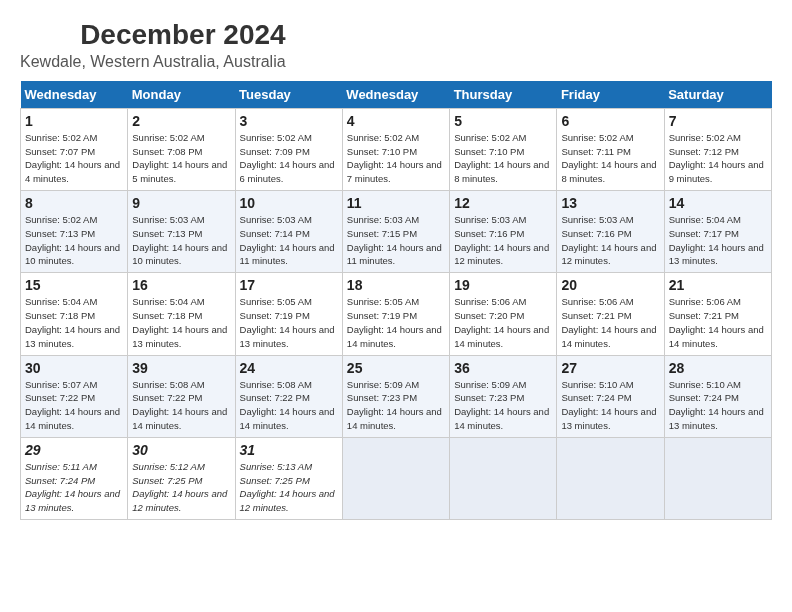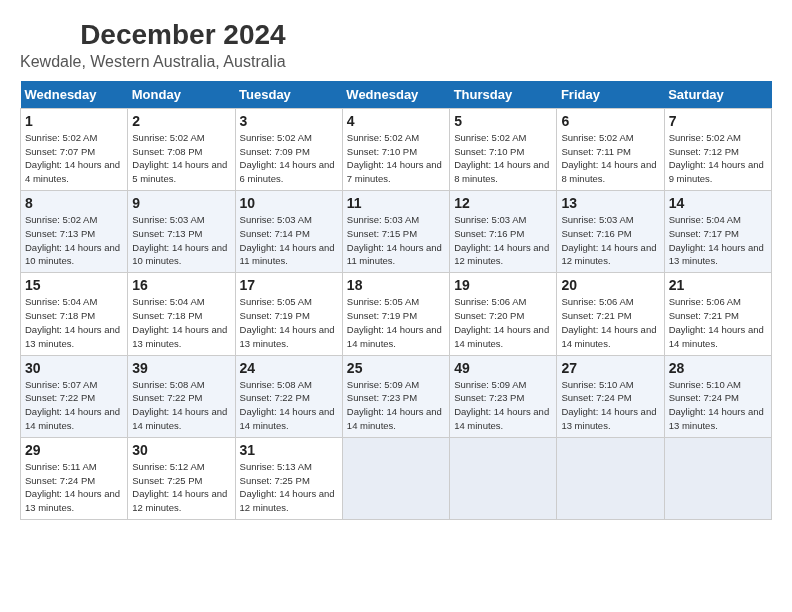--- a/index.html
+++ b/index.html
@@ -87,20 +87,21 @@
       line-height: 1.35;
     }
     td.empty {
       background: #e8edf5 !important;
     }
     tr:last-child td {
       background: #e8edf5;
     }
     tr:last-child td.has-data {
       background: #fff;
+      font-style: italic;
     }
   </style>
 </head>
 <body>
 
 <div class="header-area">
   <div class="title-area">
     <div class="month-title">December 2024</div>
     <div class="location-title">Kewdale, Western Australia, Australia</div>
   </div>
@@ -169,21 +170,21 @@
       </tr>
       <tr>
         <td class="has-data"><span class="day-num">30</span>
         <span class="day-info">Sunrise: 5:07 AM<br>Sunset: 7:22 PM<br>Daylight: 14 hours and 14 minutes.</span></td>
         <td class="has-data"><span class="day-num">39</span>
         <span class="day-info">Sunrise: 5:08 AM<br>Sunset: 7:22 PM<br>Daylight: 14 hours and 14 minutes.</span></td>
         <td class="has-data"><span class="day-num">24</span>
         <span class="day-info">Sunrise: 5:08 AM<br>Sunset: 7:22 PM<br>Daylight: 14 hours and 14 minutes.</span></td>
         <td class="has-data"><span class="day-num">25</span>
         <span class="day-info">Sunrise: 5:09 AM<br>Sunset: 7:23 PM<br>Daylight: 14 hours and 14 minutes.</span></td>
-        <td class="has-data"><span class="day-num">49</span>
+        <td class="has-data"><span class="day-num">36</span>
         <span class="day-info">Sunrise: 5:09 AM<br>Sunset: 7:23 PM<br>Daylight: 14 hours and 14 minutes.</span></td>
         <td class="has-data"><span class="day-num">27</span>
         <span class="day-info">Sunrise: 5:10 AM<br>Sunset: 7:24 PM<br>Daylight: 14 hours and 13 minutes.</span></td>
         <td class="has-data"><span class="day-num">28</span>
         <span class="day-info">Sunrise: 5:10 AM<br>Sunset: 7:24 PM<br>Daylight: 14 hours and 13 minutes.</span></td>
       </tr>
       <tr>
         <td class="has-data"><span class="day-num">29</span>
         <span class="day-info">Sunrise: 5:11 AM<br>Sunset: 7:24 PM<br>Daylight: 14 hours and 13 minutes.</span></td>
         <td class="has-data"><span class="day-num">30</span>

